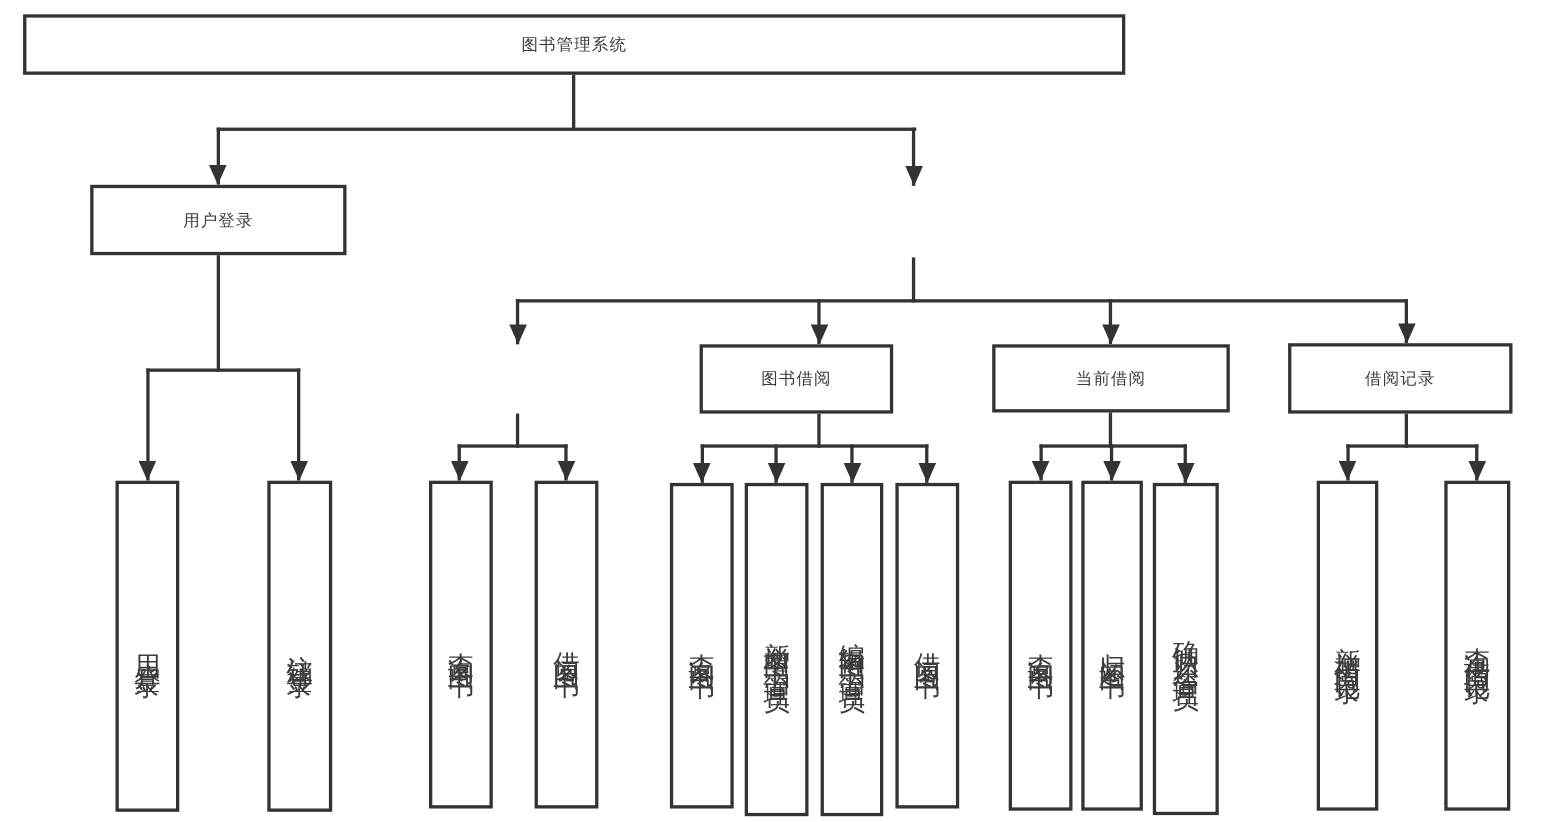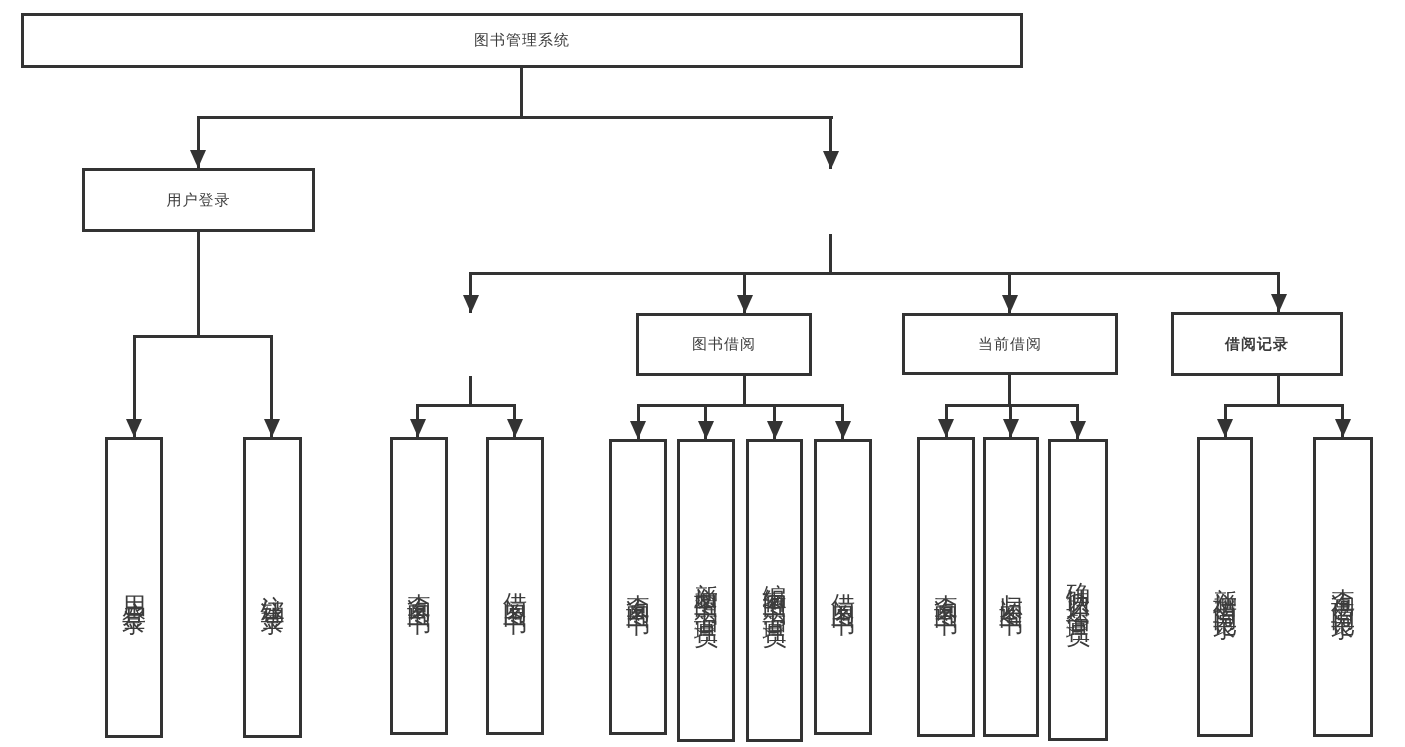--- a/index.html
+++ b/index.html
@@ -97,21 +97,21 @@
   <div class="line v" style="left:743px; top:272px; height:41px;"></div>
   <div class="line v" style="left:1008px; top:272px; height:41px;"></div>
   <div class="line v" style="left:1277px; top:272px; height:40px;"></div>
   <div class="arr" style="left:463px; top:295px;"></div>
   <div class="arr" style="left:737px; top:295px;"></div>
   <div class="arr" style="left:1002px; top:295px;"></div>
   <div class="arr" style="left:1271px; top:294px;"></div>
 
   <div class="box hbox" style="left:636px; top:313px; width:176px; height:63px;">图书借阅</div>
   <div class="box hbox" style="left:902px; top:313px; width:216px; height:62px;">当前借阅</div>
-  <div class="box hbox" style="left:1171px; top:312px; width:172px; height:64px;font-weight:bold;">借阅记录</div>
+  <div class="box hbox" style="left:1171px; top:312px; width:204px; height:64px;">借阅记录</div>
 
   <div class="line v" style="left:469px; top:376px; height:31px;"></div>
   <div class="line h" style="left:416px; top:404px; width:100px;"></div>
   <div class="line v" style="left:416px; top:404px; height:33px;"></div>
   <div class="line v" style="left:513px; top:404px; height:33px;"></div>
   <div class="arr" style="left:410px; top:419px;"></div>
   <div class="arr" style="left:507px; top:419px;"></div>
 
   <div class="box" style="left:390px; top:437px; width:58px; height:298px;">
     <span class="vtext">查询图书</span>

